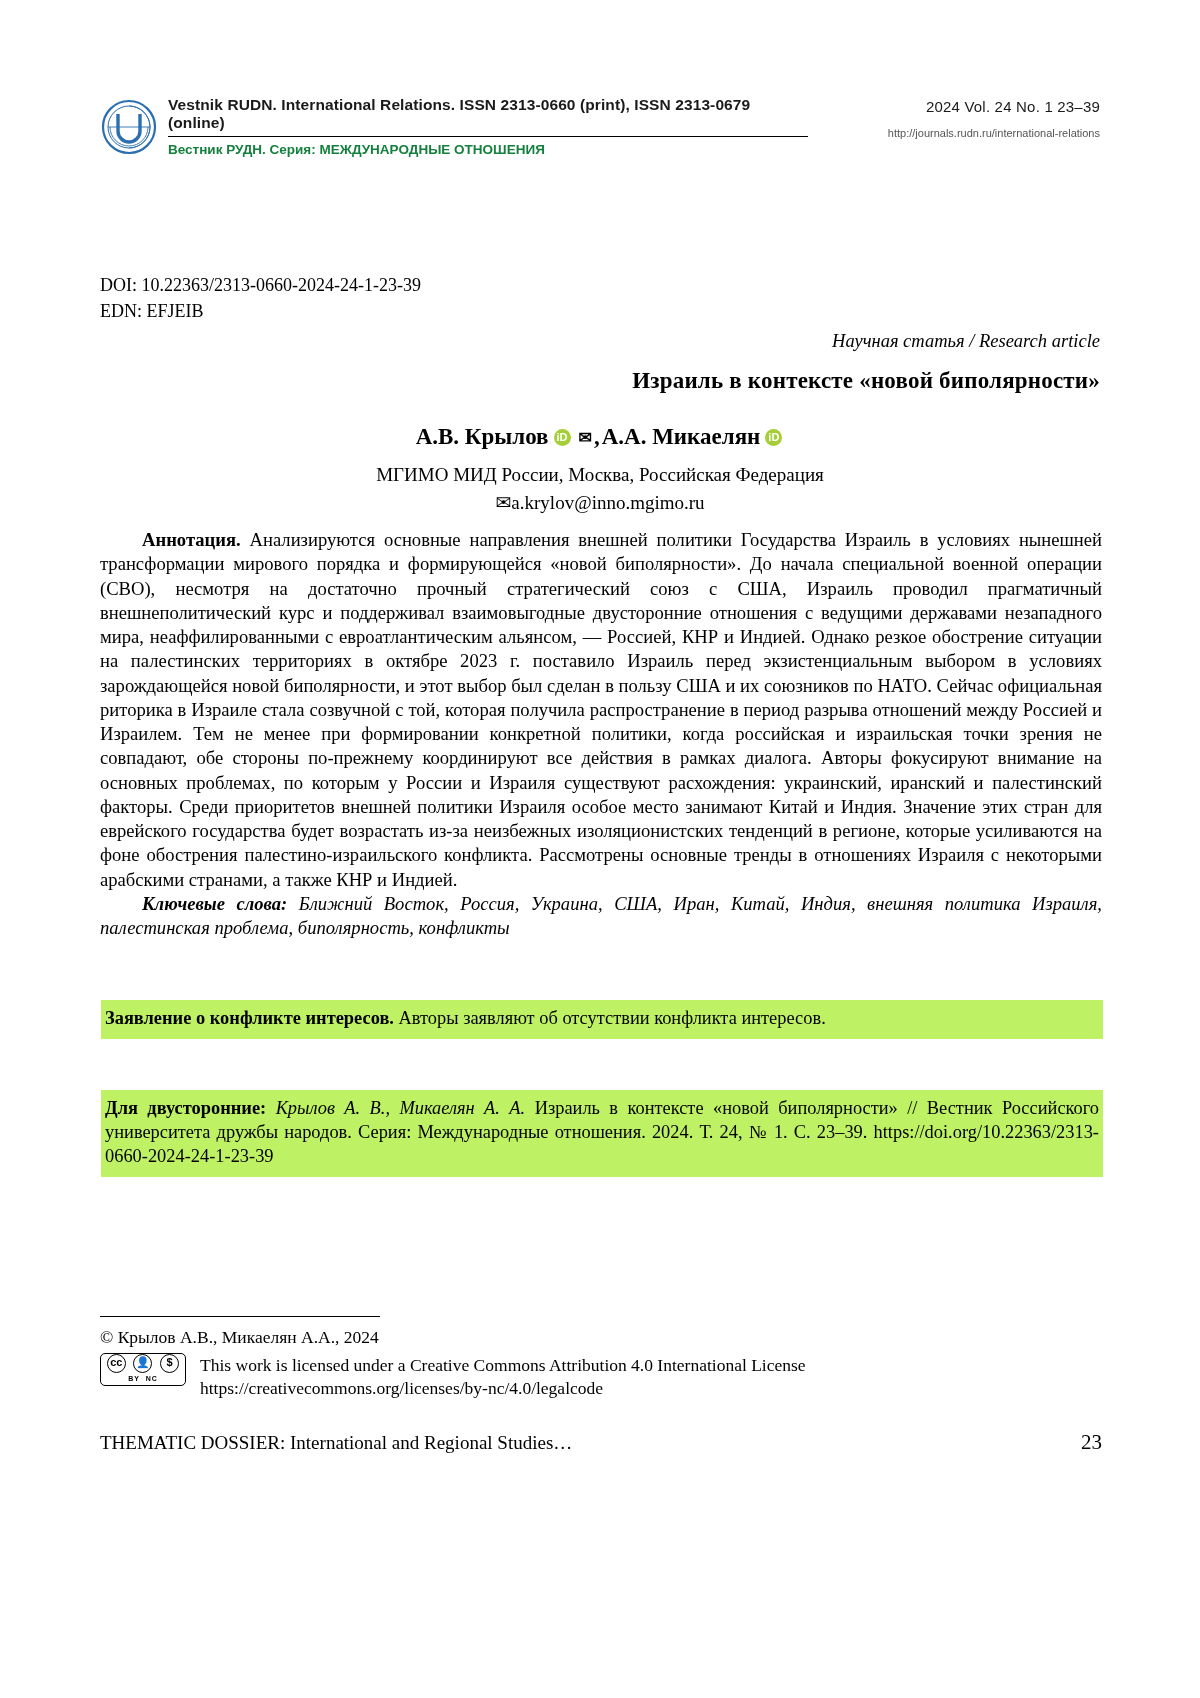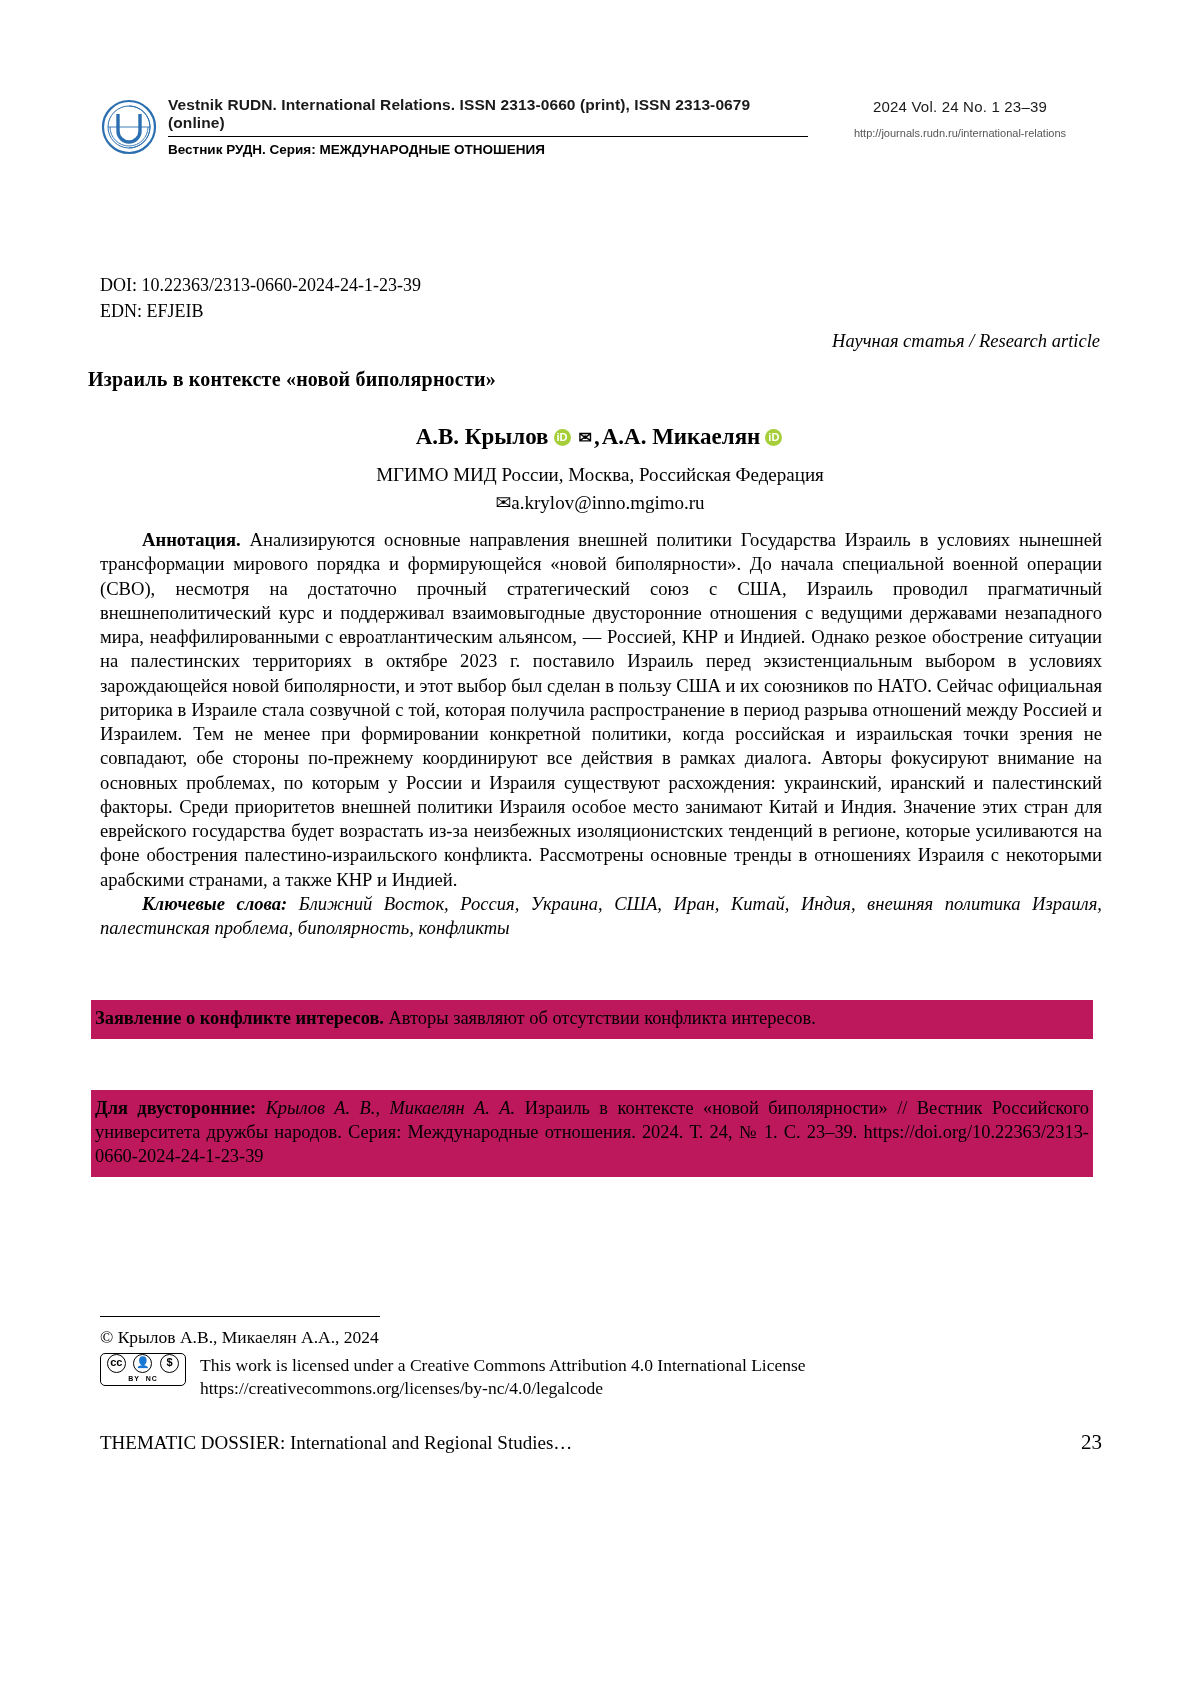--- a/index.html
+++ b/index.html
@@ -53,27 +53,27 @@
     color: #1a1a1a;
     padding-bottom: 4px;
     border-bottom: 1.6px solid #000;
     display: block;
     width: 640px;
   }
   .mast-line2 {
     font-family: "Liberation Sans", sans-serif;
     font-size: 13.5px;
     font-weight: 700;
-    color: #000000;
+    color: #15803d;
     padding-top: 5px;
     display: block;
   }
   .masthead-right {
     flex: 0 0 280px;
-    text-align: center;
+    text-align: right;
     padding-top: 2px;
   }
   .mast-issue {
     font-family: "Liberation Sans", sans-serif;
     font-size: 15px;
     color: #1a1a1a;
     display: block;
     letter-spacing: 0.2px;
   }
   .mast-url {
@@ -99,24 +99,24 @@
     font-style: italic;
     font-size: 18.5px;
     margin-top: 4px;
     display: block;
   }
 
   
   .title {
     position: absolute;
     top: 368px;
-    left: 88px;
-    width: 1000px;
-    text-align: left;
-    font-size: 20px;
+    left: 100px;
+    width: 1000px;
+    text-align: right;
+    font-size: 23px;
     font-weight: 700;
     letter-spacing: 0.2px;
   }
 
   
   .authors {
     position: absolute;
     top: 424px;
     left: 100px;
     width: 1000px;
@@ -188,23 +188,23 @@
   .abstract .lbl { font-weight: 700; }
   .keywords {
     margin-top: 2px;
     text-indent: 42px;
     font-style: italic;
   }
 
   
   .greybox {
     position: absolute;
-    left: 91px;
+    left: 101px;
     width: 1002px;
-    background: #be185d;
+    background: #bef264;
     box-sizing: border-box;
     padding: 7px 4px 8px 4px;
     font-size: 18.4px;
     line-height: 1.30;
     text-align: justify;
   }
   #box-conflict { top: 1000px; }
   #box-citation { top: 1090px; }
   .greybox p { margin: 0; }
   .greybox .b { font-weight: 700; }

